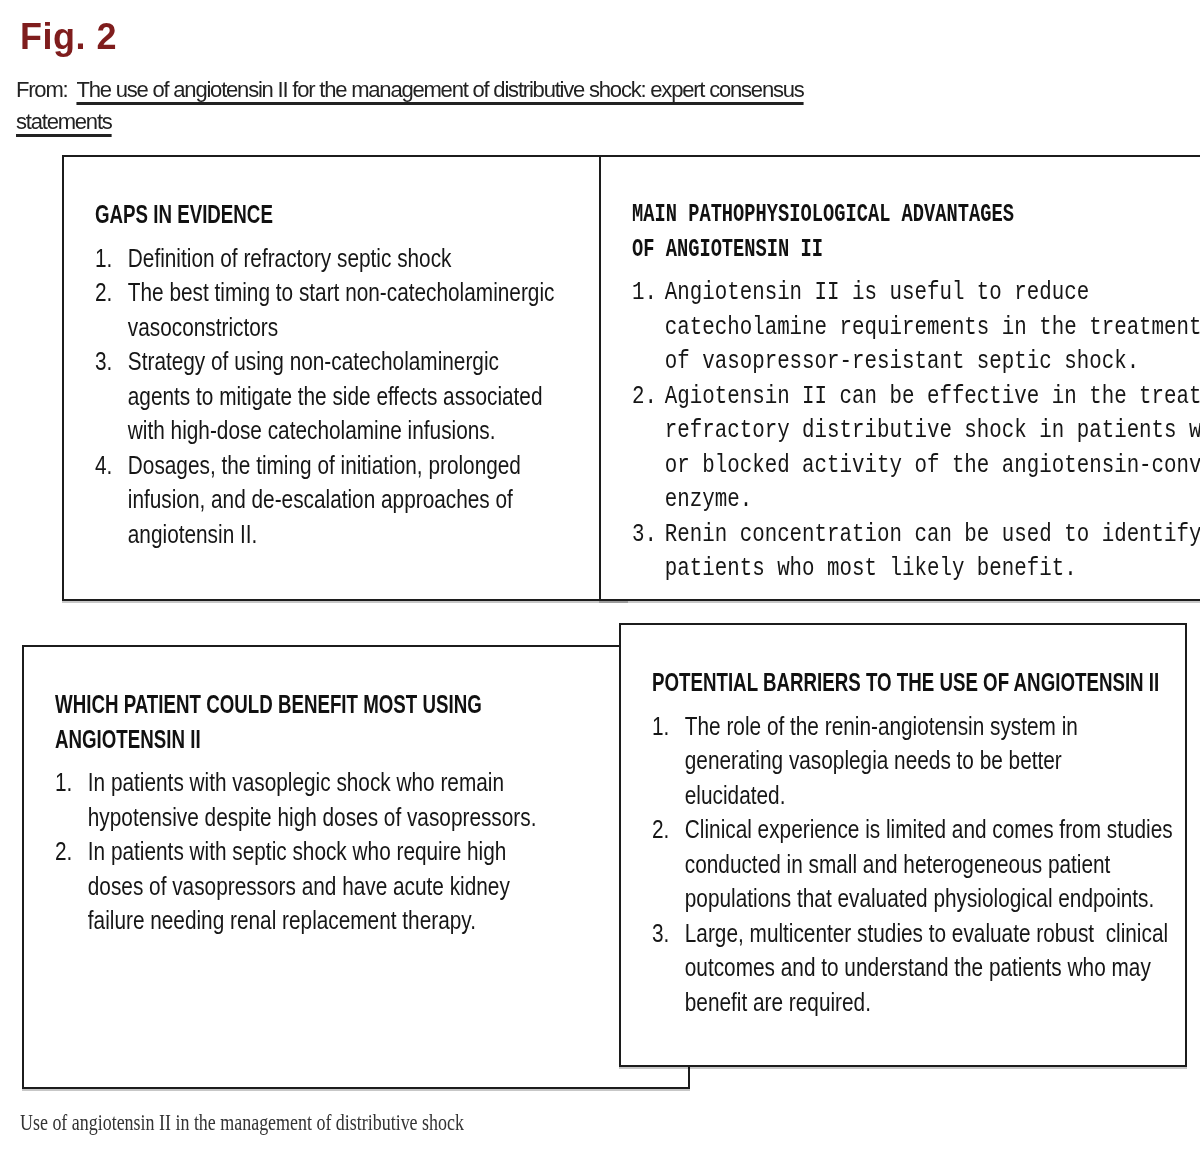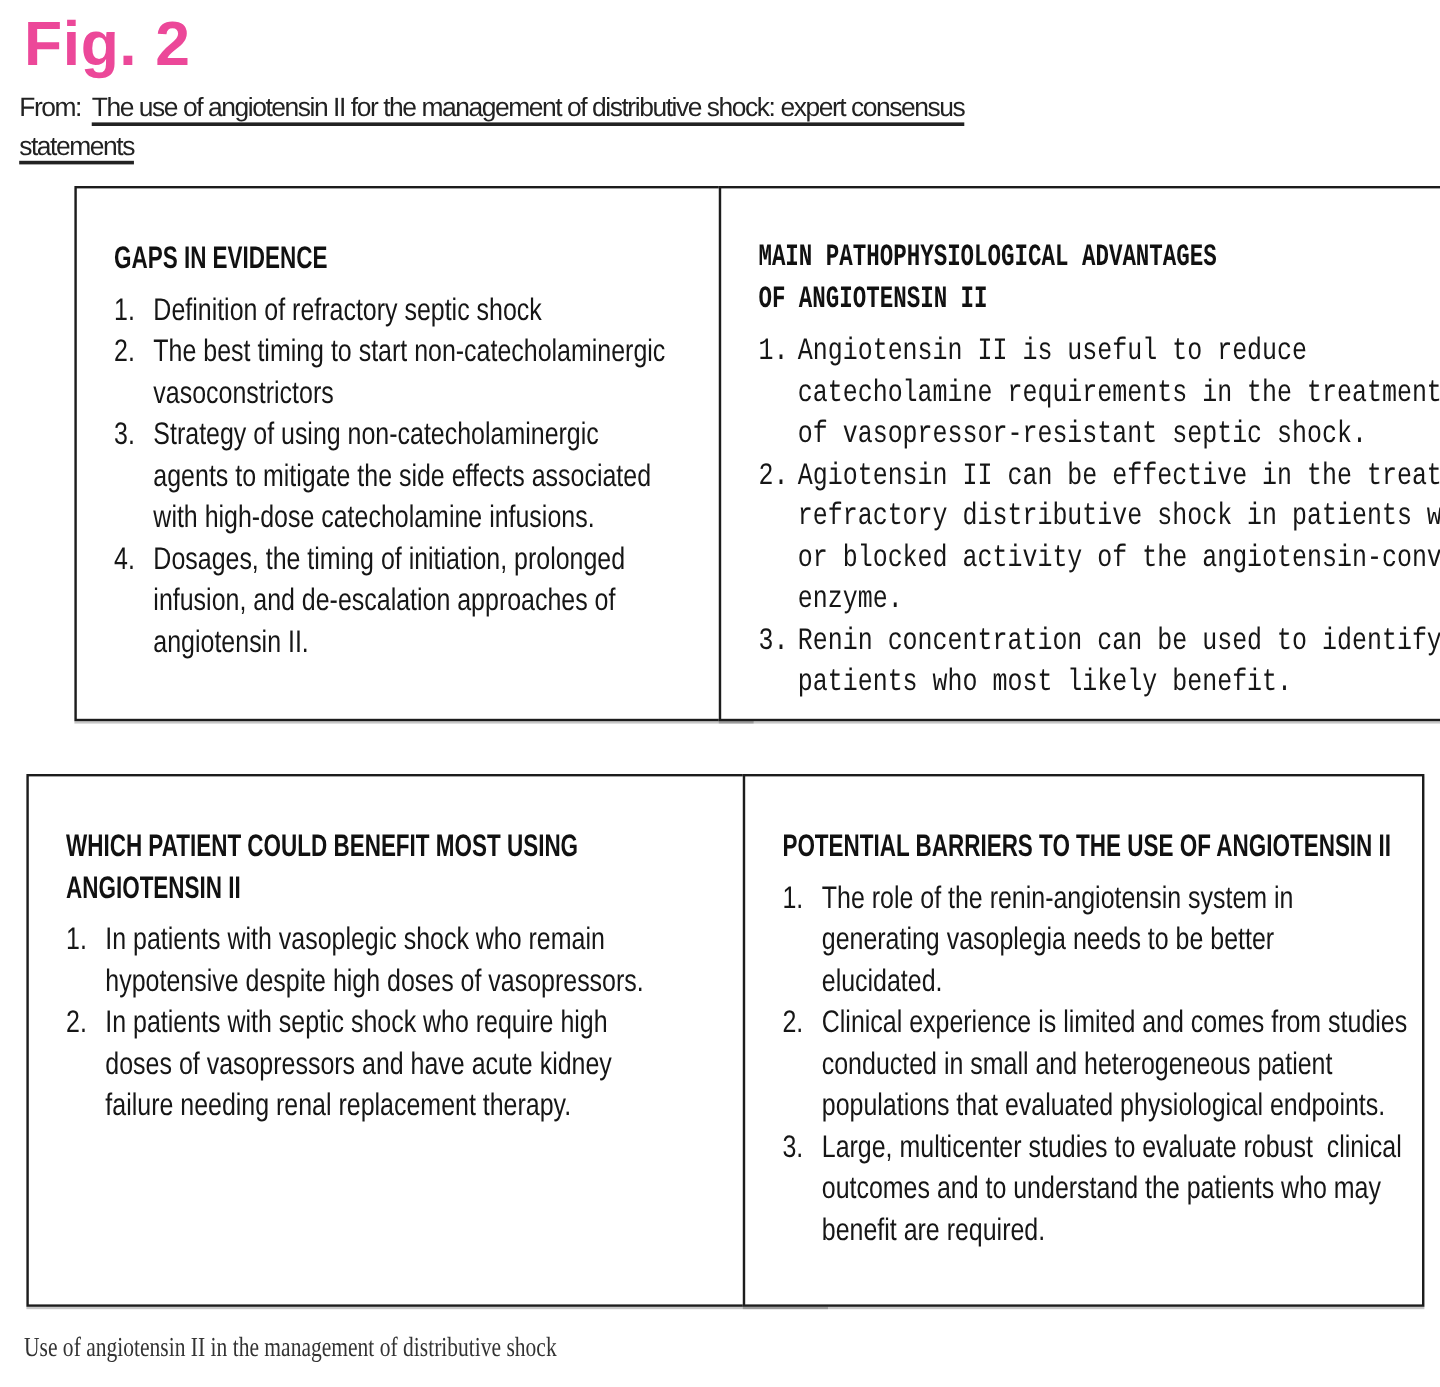--- a/index.html
+++ b/index.html
@@ -9,22 +9,22 @@
     overflow: hidden;
     font-family: "Liberation Sans", "DejaVu Sans", sans-serif;
     color: #1a1a1a;
     -webkit-font-smoothing: antialiased;
   }
   .page { position: absolute; inset: 0; }
 
   
   .fig-label {
     position: absolute; left: 20px; top: 12px;
-    font-size: 52px; font-weight: 700; line-height: 50px;
-    letter-spacing: 0.5px; color: #ec4899; text-align: right;
+    font-size: 36px; font-weight: 700; line-height: 50px;
+    letter-spacing: 0.5px; color: #7f1d1d; text-align: right;
   }
   .from-line {
     position: absolute; left: 16px; top: 74px; width: 1180px;
     font-size: 22px; font-weight: 400; line-height: 32px;
     letter-spacing: -1.2px; color: #222222;
   }
   .from-prefix { margin-right: 9px; }
   .article-link {
     color: #222222;
     white-space: pre-line;
@@ -38,21 +38,21 @@
   .box {
     position: absolute;
     background: #ffffff;
     border: 2.5px solid #1c1c1c;
     box-shadow: 0 2px 0 rgba(0,0,0,0.22);
     box-sizing: border-box;
   }
   .box-tl { left: 22px;  top: 155px; width: 566px; height: 446px; margin-left: 40px; }
   .box-tr { left: 599px; top: 155px; width: 685px; height: 446px; font-family: Liberation Mono, monospace; }
   .box-bl { left: 22px;  top: 645px; width: 668px; height: 444px; }
-  .box-br { left: 619px; top: 645px; width: 568px; height: 444px; }
+  .box-br { left: 619px; top: 623px; width: 568px; height: 444px; }
 
   .box-title {
     margin: 40px 0 9px 31px;
     font-size: 26px; font-weight: 700; line-height: 34.5px;
     color: #111111;
     white-space: pre;
     transform: scaleX(0.72); transform-origin: 0 0;
   }
   .box-list {
     margin: 0 0 0 31px; padding: 0;

